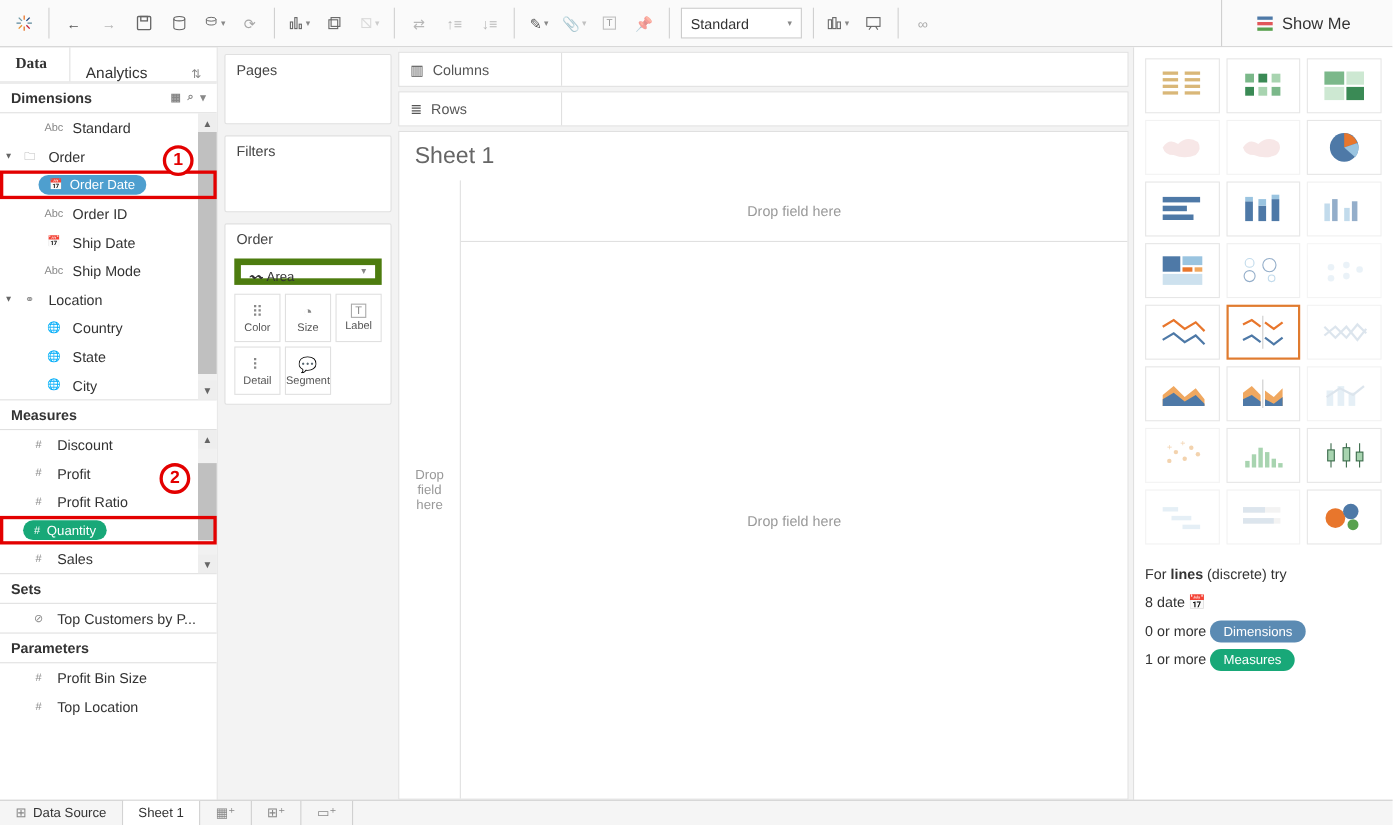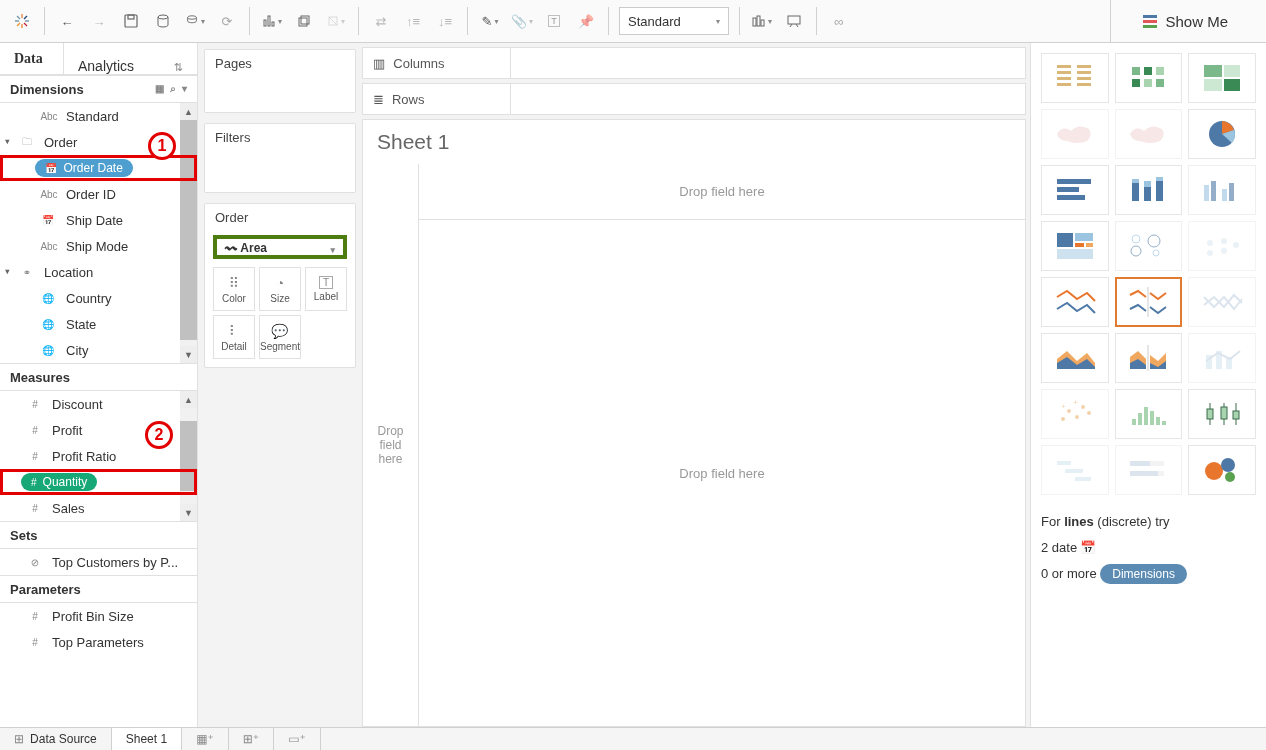--- a/index.html
+++ b/index.html
@@ -42,21 +42,21 @@
 .pill.green { background: #18a878; }
 .redbox { border: 3px solid #e30000; }
 .ann-circle { position: absolute; width: 28px; height: 28px; border: 3px solid #e30000; border-radius: 50%; color: #e30000; font-weight: bold; font-size: 16px; display: flex; align-items: center; justify-content: center; background: #fff; z-index: 5; }
 
 
 #mid { width: 164px; padding: 6px; display: flex; flex-direction: column; gap: 10px; background: #f3f3f3; }
 .card { background: #fff; border: 1px solid #e0e0e0; border-radius: 2px; }
 .card-title { padding: 6px 10px; font-size: 13px; color: #444; }
 #pages-card { height: 64px; }
 #filters-card { height: 70px; }
-#marks-card .mark-type { margin: 4px 8px 8px; height: 24px; border: 4px solid #4d7c0f; display: flex; align-items: flex-end; justify-content: space-between; padding: 0 8px; font-size: 12px; font-weight: bold; }
+#marks-card .mark-type { margin: 4px 8px 8px; height: 24px; border: 6px solid #4d7c0f; display: flex; align-items: flex-start; justify-content: space-between; padding: 0 8px; font-size: 12px; }
 #marks-card .mark-type::after { content: "▾"; font-size: 9px; color: #888; }
 .mark-grid { display: grid; grid-template-columns: repeat(3, 1fr); gap: 4px; padding: 0 8px 8px; }
 .mark-cell { height: 44px; border: 1px solid #e0e0e0; display: flex; flex-direction: column; align-items: center; justify-content: center; gap: 2px; font-size: 10px; color: #555; cursor: pointer; }
 .mark-cell .mi { font-size: 14px; color: #888; }
 
 
 #ws { flex: 1; display: flex; flex-direction: column; background: #f3f3f3; padding: 4px 4px 4px 0; gap: 4px; }
 .shelf { height: 32px; background: #fff; border: 1px solid #e0e0e0; display: flex; align-items: center; }
 .shelf-label { width: 148px; padding-left: 10px; display: flex; align-items: center; gap: 8px; font-size: 13px; color: #555; border-right: 1px solid #e0e0e0; height: 100%; }
 .shelf-drop { flex: 1; height: 100%; }
@@ -304,21 +304,21 @@
 
     <div class="section-head">
         <span>Parameters</span>
       </div>
     <div class="field">
         <span class="ftype">#</span>
         <span>Profit Bin Size</span>
       </div>
     <div class="field">
         <span class="ftype">#</span>
-        <span>Top Parameters</span>
+        <span>Top Location</span>
       </div>
   </div>
 
   <div id="mid">
     <div class="card" id="pages-card">
         <div class="card-title">Pages</div>
       </div>
     <div class="card" id="filters-card">
         <div class="card-title">Filters</div>
       </div>
@@ -586,22 +586,23 @@
       <div class="sm-cell">
           <svg width="44" height="34">
             <circle cx="14" cy="18" r="9" fill="#e8762c"></circle>
             <circle cx="28" cy="12" r="7" fill="#4e79a7"></circle>
             <circle cx="30" cy="24" r="5" fill="#59a14f"></circle>
           </svg>
         </div>
     </div>
     <div id="sm-help">
       <div><span>For </span><b>lines</b><span> (discrete) try</span></div>
-      <div><span>2 date</span> <span>📅</span></div>
+      <div><span>8 date</span> <span>📅</span></div>
       <div><span>0 or more</span> <span class="tag dim">Dimensions</span></div>
+      <div><span>1 or more</span> <span class="tag mea">Measures</span></div>
     </div>
   </div>
 
 </div>
 
 <div id="bottom">
   <div class="btab">
       <span class="btab-icon">⊞</span>
       <span>Data Source</span>
     </div>

